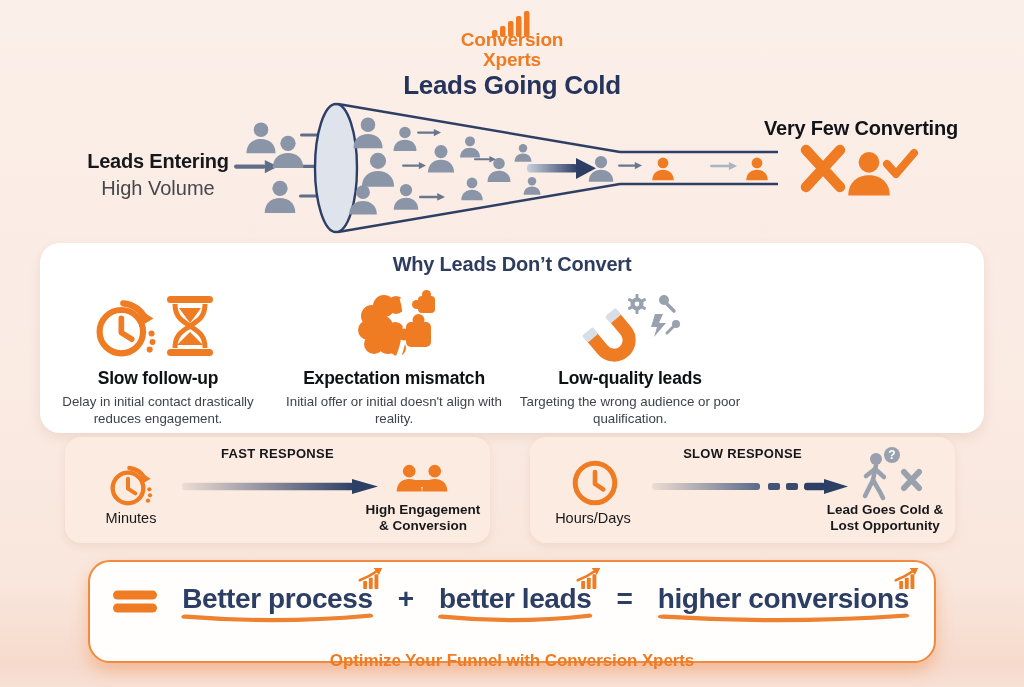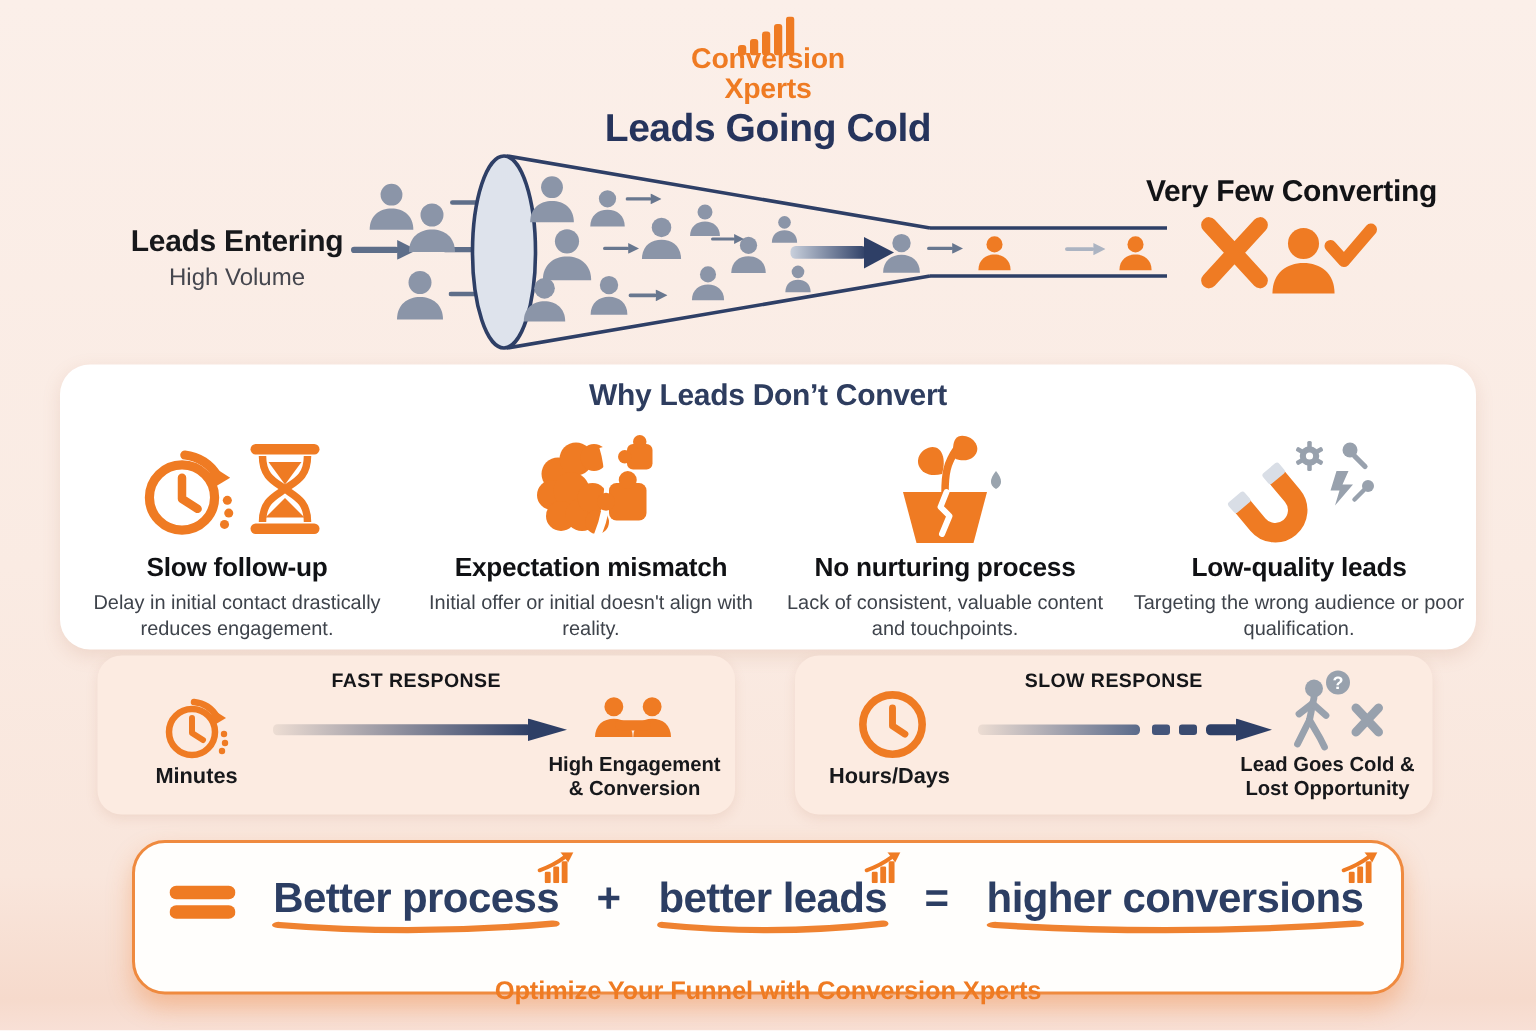--- a/index.html
+++ b/index.html
@@ -9,39 +9,39 @@
   .abs{position:absolute;}
   .ctr{text-align:center;}
 
   
   .brand-text{left:402px;top:30px;width:220px;color:#EF7B23;font-weight:bold;font-size:19px;line-height:1.06;letter-spacing:-.2px;}
   .page-title{left:262px;top:70px;width:500px;color:#26345C;font-weight:bold;font-size:26px;letter-spacing:-.3px;}
 
   
   .leads-entering{left:58px;top:150px;width:200px;}
   .leads-entering .h{font-size:20px;font-weight:bold;color:#17181B;letter-spacing:-.2px;}
-  .leads-entering .s{font-size:16px;color:#45464E;margin-top:4px;}
+  .leads-entering .s{font-size:20px;color:#45464E;margin-top:4px;}
   .very-few{left:752px;top:117px;width:206px;font-size:20px;font-weight:bold;color:#121316;letter-spacing:-.2px;text-align:right;}
 
   
   .why-box{left:40px;top:243px;width:944px;height:190px;background:#FFFFFF;border-radius:20px;
            box-shadow:0 4px 12px rgba(190,130,100,.18);}
   .why-title{left:0;right:0;top:10px;font-size:20px;font-weight:bold;color:#2E3D5F;letter-spacing:-.2px;}
   .why-cols{left:0;top:46px;width:944px;display:flex;}
   .why-col{width:236px;display:flex;flex-direction:column;align-items:center;}
   .why-icon{height:74px;display:flex;align-items:center;justify-content:center;}
   .why-h{font-size:17.5px;font-weight:bold;color:#101114;margin-top:5px;letter-spacing:-.2px;}
   .why-d{font-size:13.3px;color:#3E434B;line-height:1.3;margin-top:4px;max-width:228px;text-align:center;}
 
   
   .resp{top:437px;width:425px;height:106px;background:#FCEBE1;border-radius:16px;
         box-shadow:0 3px 8px rgba(190,130,100,.15);}
   .resp.fast{left:65px;} .resp.slow{left:530px;}
   .resp-title{left:0;right:0;top:9px;font-size:13px;font-weight:bold;color:#151619;letter-spacing:.3px;text-align:center;}
-  .time-label{font-size:14.5px;font-weight:bold;color:#17181B;text-align:center;}
+  .time-label{font-size:14.5px;font-weight:normal;color:#17181B;text-align:center;}
   .outcome-label{font-size:13.5px;font-weight:bold;color:#17181B;text-align:center;line-height:1.18;white-space:pre-line;}
 
   
   .summary{left:88px;top:560px;width:848px;height:103px;background:#FFFEFC;border:2.5px solid #EF8A3F;
            border-radius:22px;box-shadow:0 8px 16px rgba(238,124,45,.35);box-sizing:border-box;}
   .equation{left:0;right:0;top:21px;display:flex;justify-content:center;align-items:center;gap:23px;}
   .eq-term{position:relative;font-size:28px;font-weight:bold;color:#2C3E63;letter-spacing:-.4px;padding:0 2px;}
   .eq-op{font-size:28px;font-weight:bold;color:#2C3E63;}
   .swoosh{position:absolute;left:0;bottom:-9px;width:100%;height:11px;}
   .growth{position:absolute;top:-15px;right:-9px;width:26px;height:21px;}
@@ -199,34 +199,20 @@
               <circle cx="60" cy="44.5" r="6"></circle>
             <rect x="74" y="6" width="17" height="17" rx="4"></rect>
             <circle cx="82.5" cy="4.5" r="4.5"></circle>
               <circle cx="72.5" cy="14.5" r="4.5"></circle>
           </svg>
         </div>
         <div class="why-h">Expectation mismatch</div>
         <div class="why-d">Initial offer or initial doesn't align with reality.</div>
       </div>
 
-      <div class="why-col">
-        <div class="why-icon">
-          <svg width="90" height="74" viewBox="0 0 90 74" fill="#EF7B23">
-            <path d="M45 40 C45 27 46 20 53 10" fill="none" stroke="#EF7B23" stroke-width="5" stroke-linecap="round"></path>
-            <path d="M43 27 C29 31 22 18 31 11 C40 5 47 13 43 27 Z"></path>
-            <path d="M52 17 C64 21 72 10 62 3 C52 -2 48 6 52 17 Z"></path>
-            <path d="M17 39 L73 39 L64 73 L26 73 Z"></path>
-            <path d="M46 39 L42 49 L48 55 L43 67" fill="none" stroke="#FFFFFF" stroke-width="4" stroke-linecap="round" stroke-linejoin="round"></path>
-            <path d="M79 25 c4.5 5.5 4.5 9.5 0 12 c-4.5 -2.5 -4.5 -6.5 0 -12 Z" fill="#9AA4AE"></path>
-          </svg>
-        </div>
-        <div class="why-h">No nurturing process</div>
-        <div class="why-d">Lack of consistent, valuable content and touchpoints.</div>
-      </div>
 
       <div class="why-col">
         <div class="why-icon">
           <svg width="110" height="72" viewBox="0 0 110 72" fill="#98A1AD">
             <g transform="translate(34 44) rotate(-40)">
               <path d="M-15 -8 L-15 8 A15 15 0 0 0 15 8 L15 -8" fill="none" stroke="#EF7B23" stroke-width="13"></path>
               <rect x="-22" y="-16" width="14" height="9" rx="2" fill="#D9DEE6"></rect>
               <rect x="8" y="-16" width="14" height="9" rx="2" fill="#D9DEE6"></rect>
             </g>
             <g>

